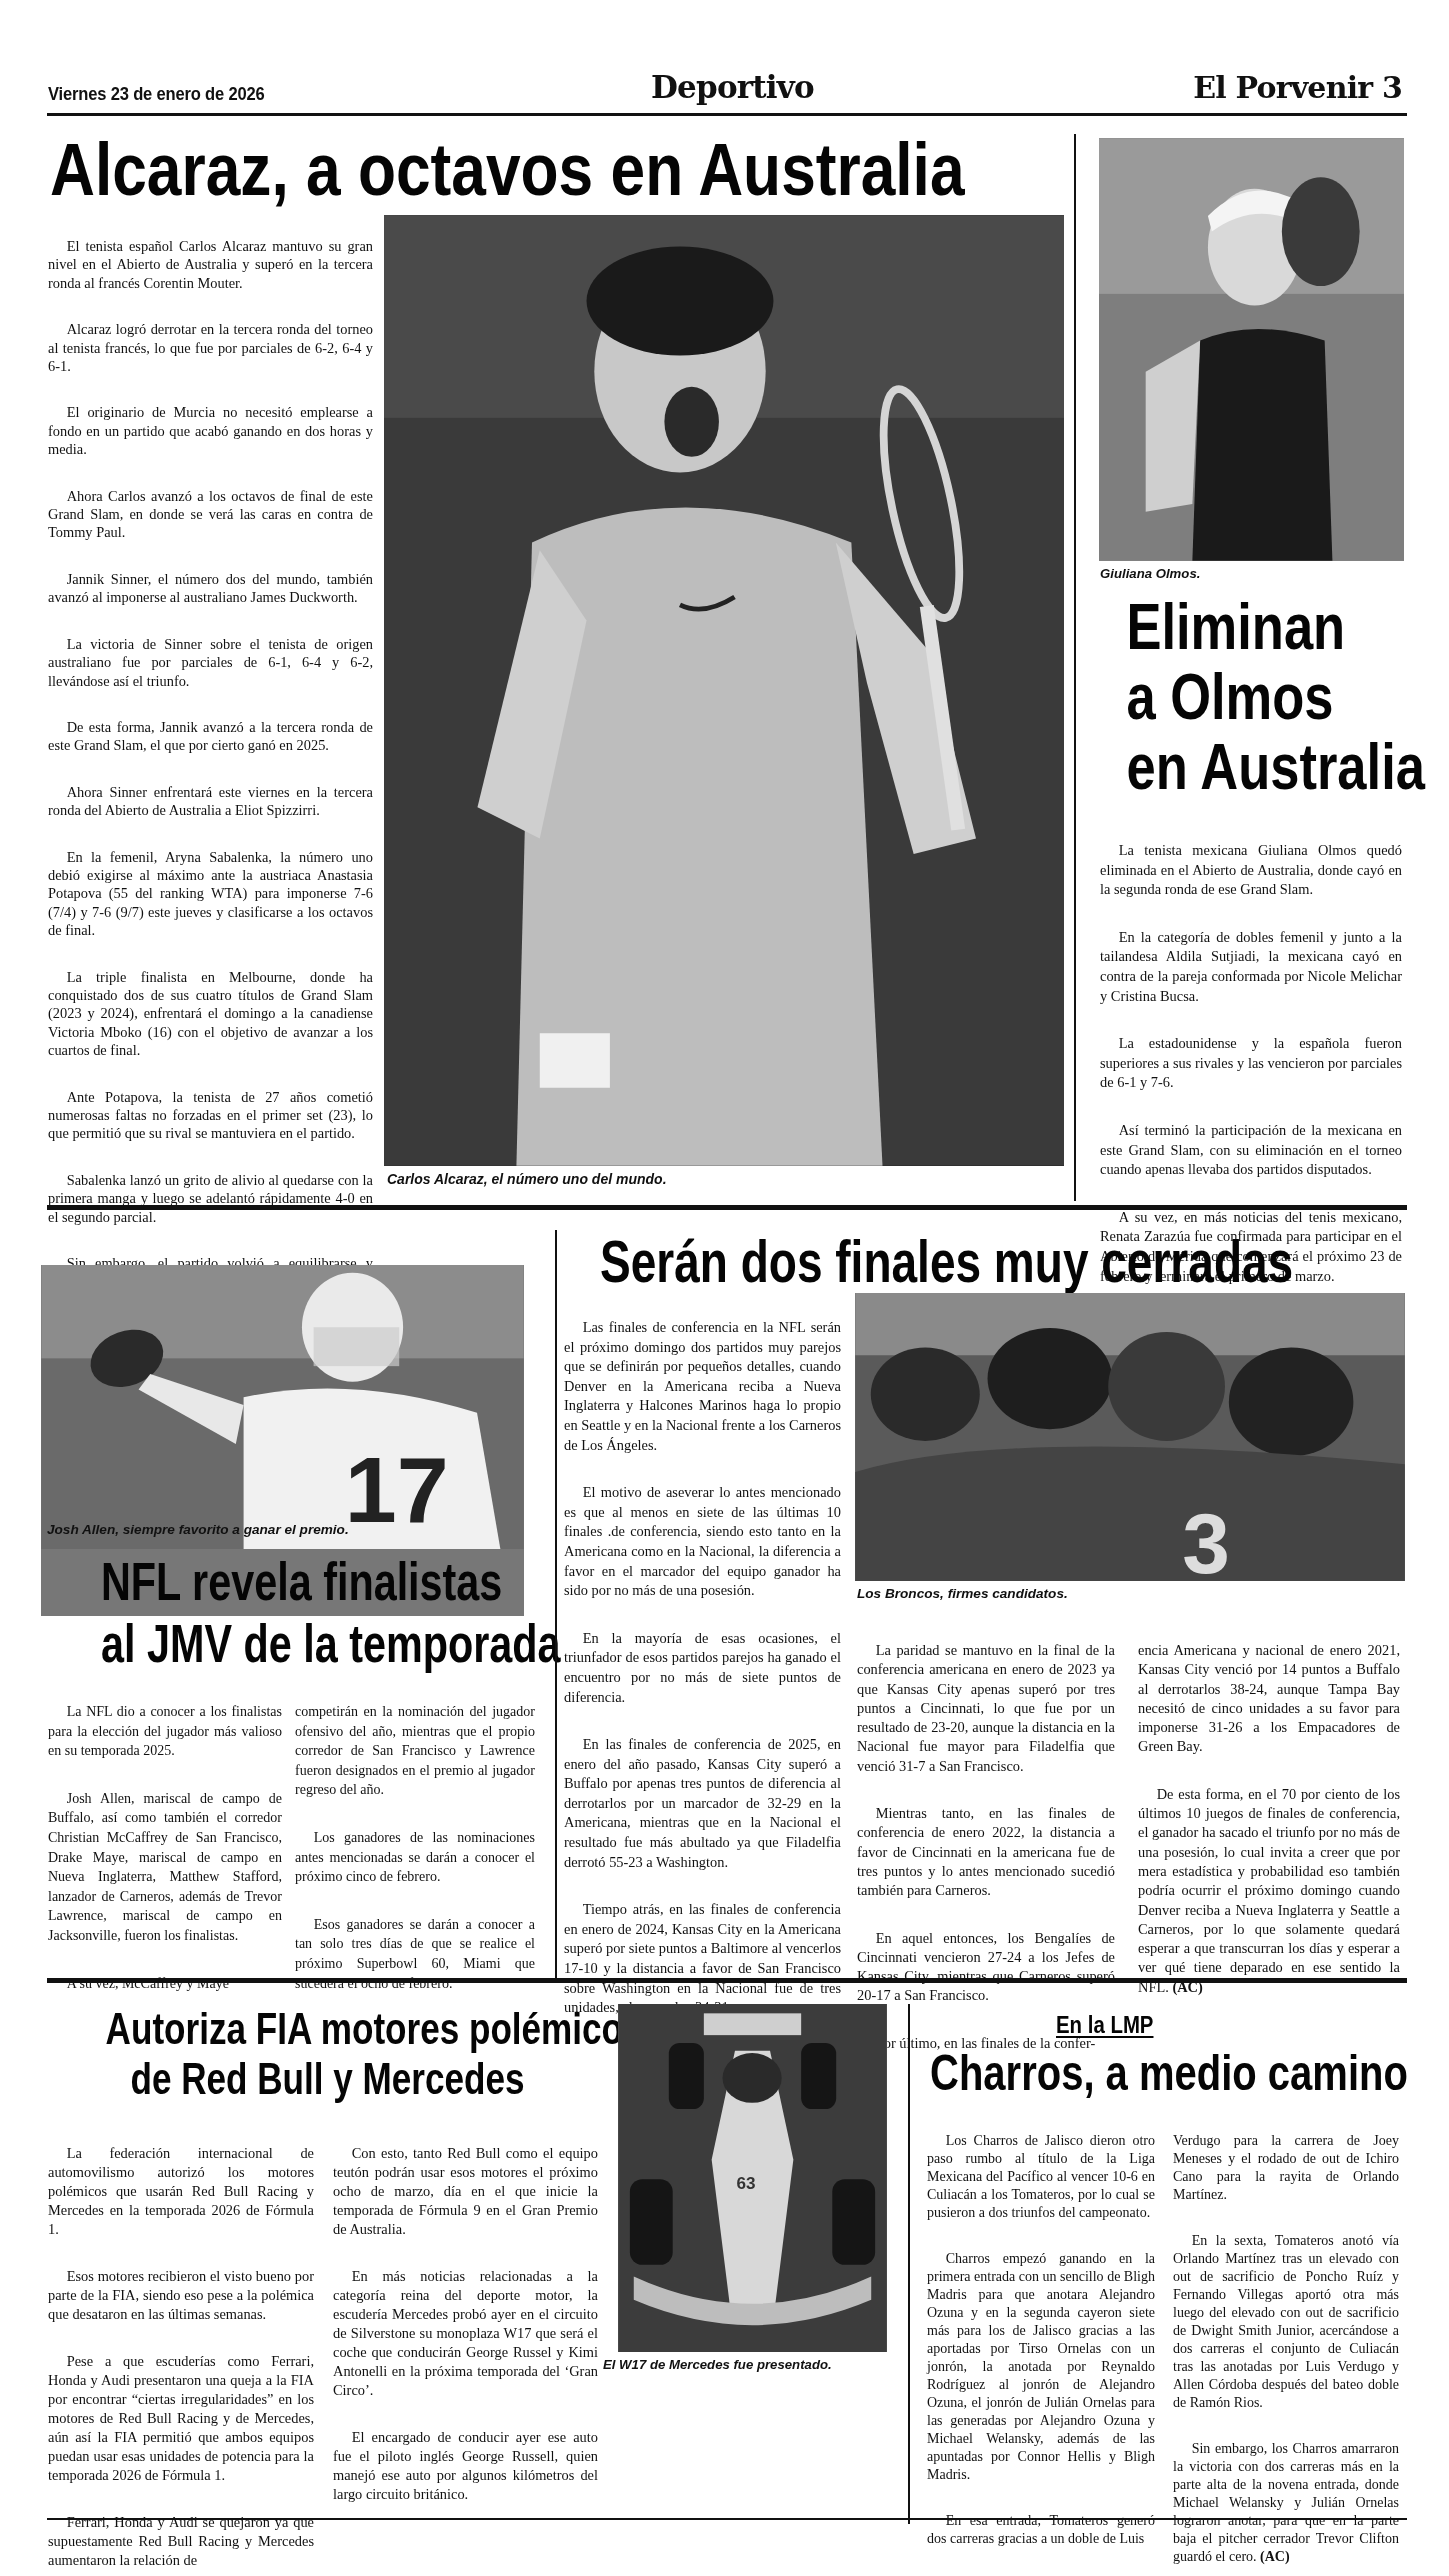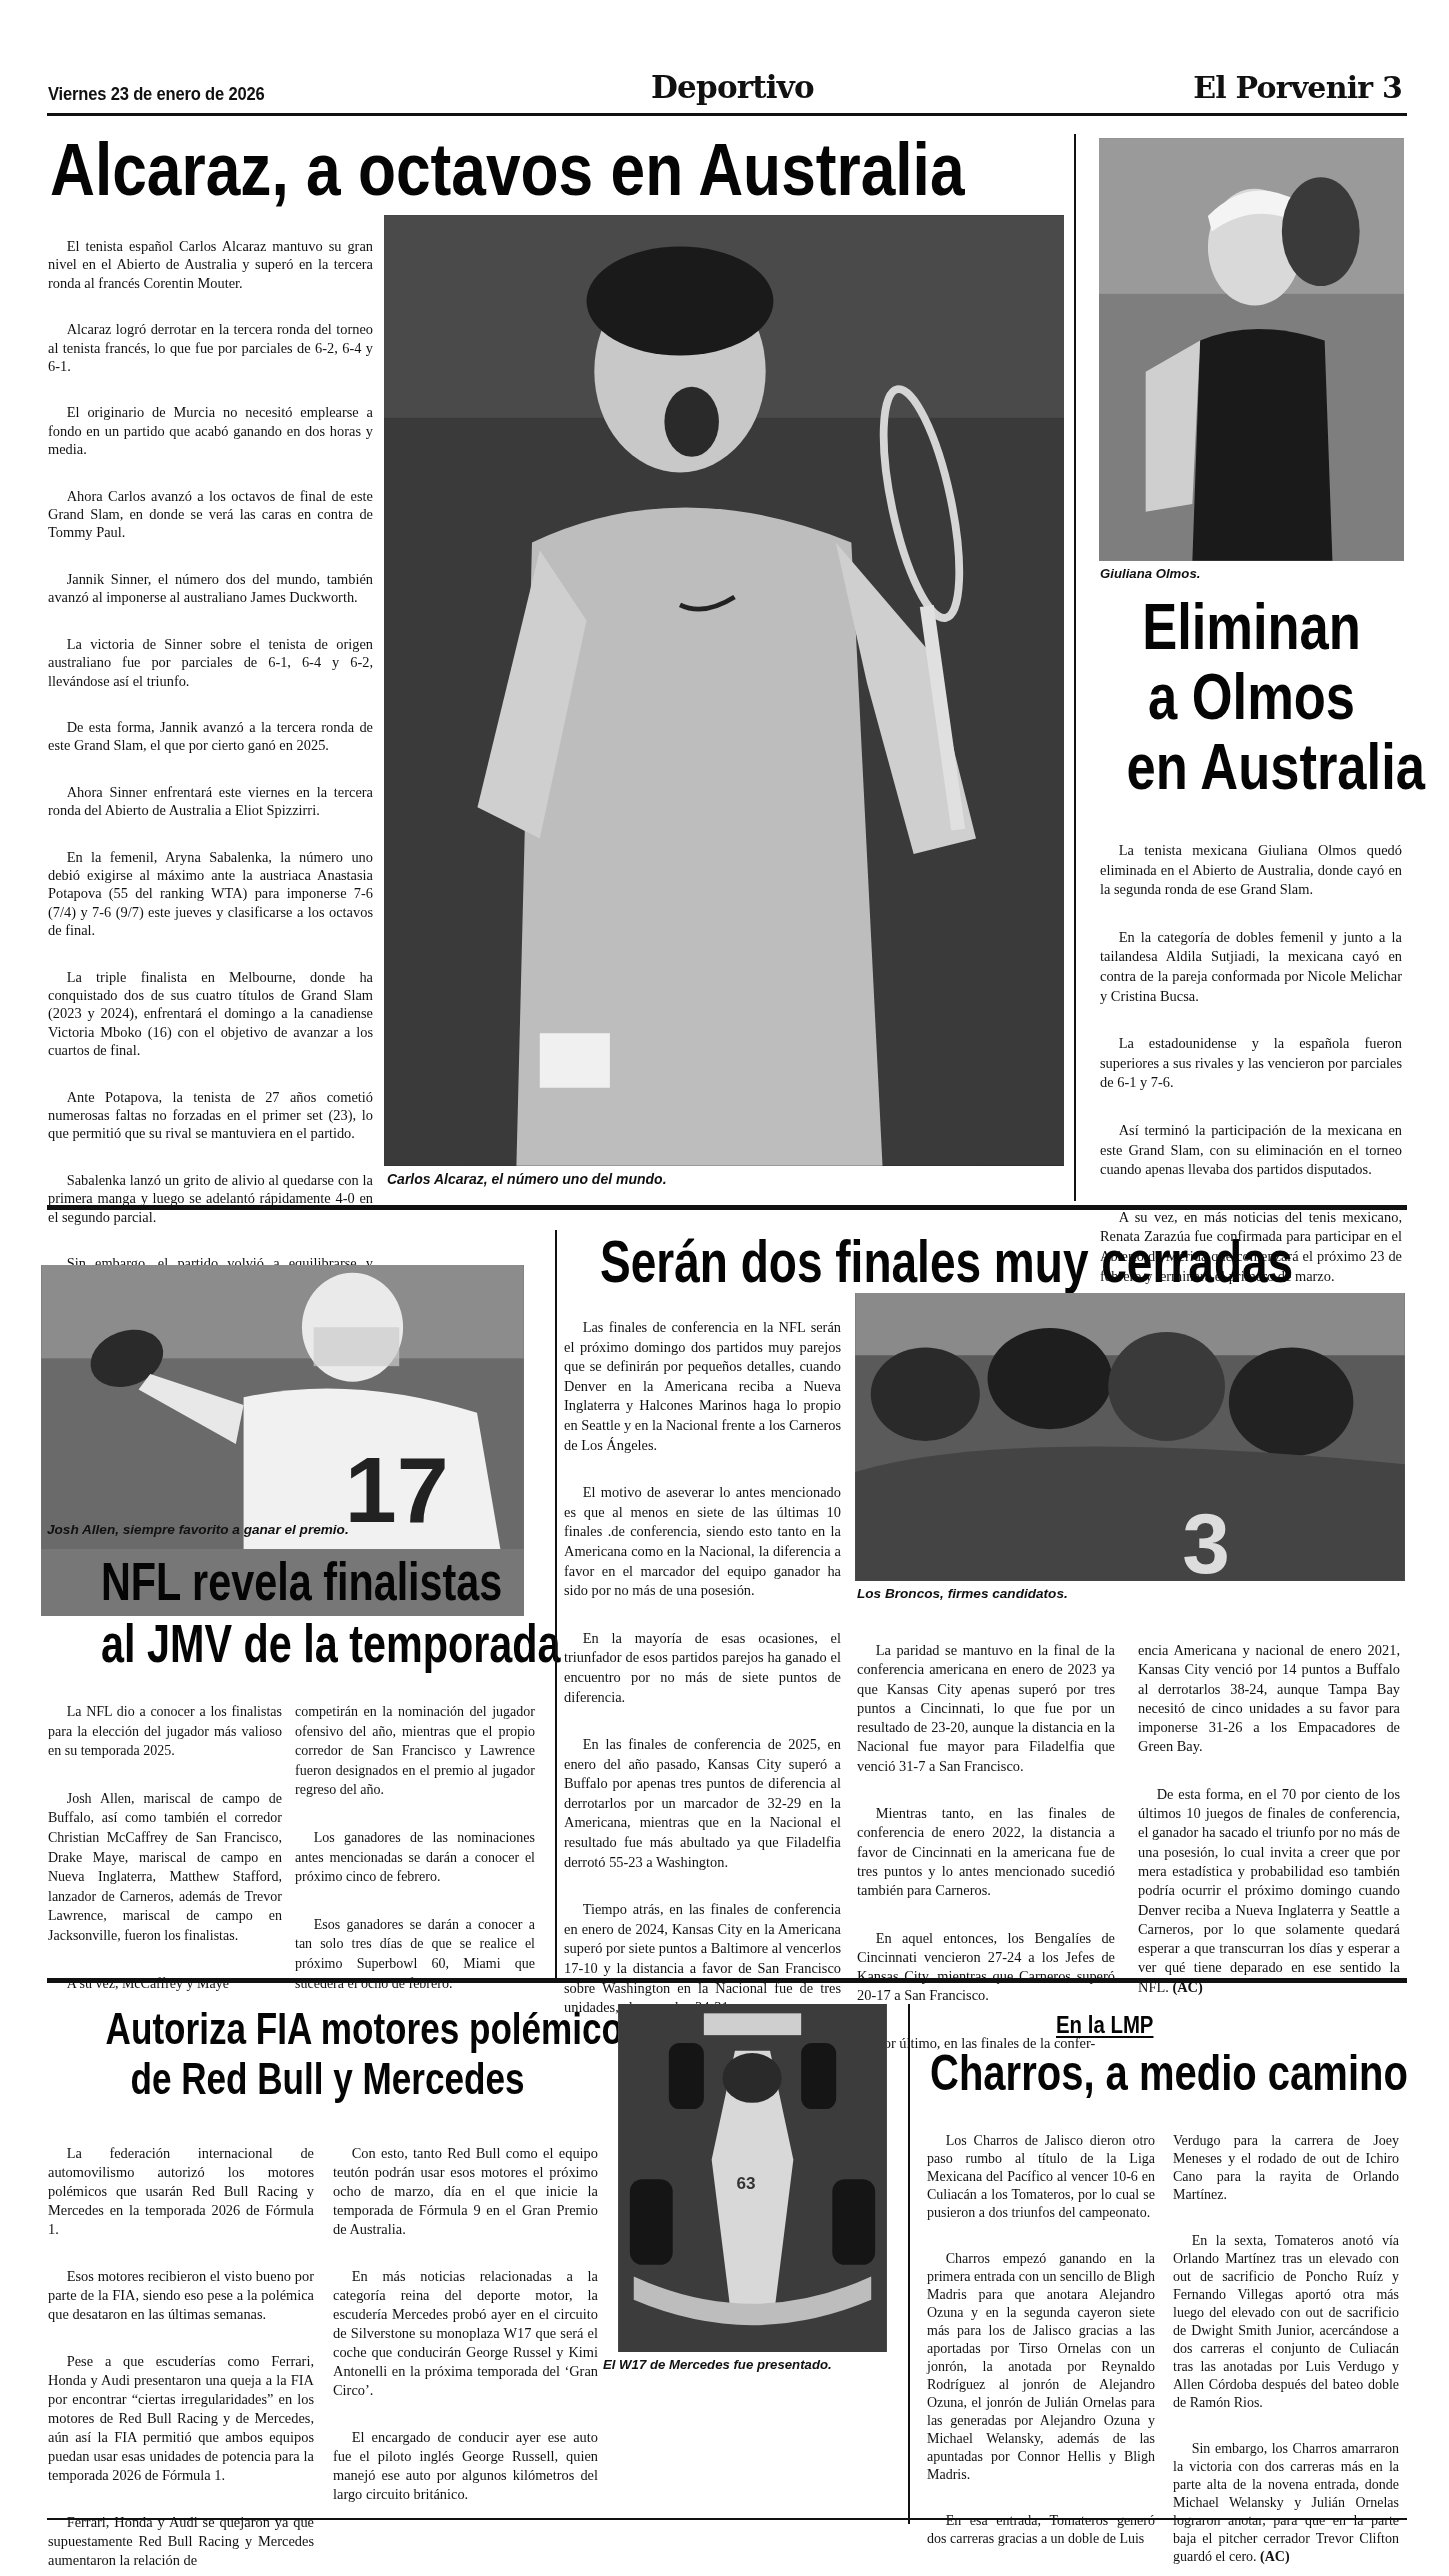--- a/index.html
+++ b/index.html
@@ -78,21 +78,21 @@
     <rect width="392" height="200" fill="#9a9a9a"></rect>
     <ellipse cx="200" cy="140" rx="60" ry="75" fill="#d9d9d9"></ellipse>
     <path d="M140 100 Q200 40 270 90 L260 110 Q200 80 145 120 Z" fill="#f4f4f4"></path>
     <ellipse cx="285" cy="120" rx="50" ry="70" fill="#3a3a3a"></ellipse>
     <path d="M130 260 Q200 230 290 260 L300 543 L120 543 Z" fill="#1a1a1a"></path>
     <path d="M60 300 L130 260 L120 470 L60 480 Z" fill="#cfcfcf"></path>
   </svg>
 </div>
 <div class="abs caption" style="left:1100px; top:566px; font-size:13.2px;">Giuliana Olmos.</div>
 
-<div class="abs headline" style="left:1099px; top:592px; width:305px; text-align:center; font-size:64px; line-height:70px;">
+<div class="abs headline" style="left:1099px; top:592px; width:305px; text-align:left; font-size:64px; line-height:70px;">
   <div style="transform:scaleX(0.82);">Eliminan</div>
   <div style="transform:scaleX(0.82);">a Olmos</div>
   <div style="transform:scaleX(0.82);">en Australia</div>
 </div>
 
 <div class="abs col" style="left:1100px; top:813px; width:302px; font-size:14.4px; line-height:19.6px;">
   <p>La tenista mexicana Giuliana Olmos quedó eliminada en el Abierto de Australia, donde cayó en la segunda ronda de ese Grand Slam.</p>
   <p>En la categoría de dobles femenil y junto a la tailandesa Aldila Sutjiadi, la mexicana cayó en contra de la pareja conformada por Nicole Melichar y Cristina Bucsa.</p>
   <p>La estadounidense y la española fueron superiores a sus rivales y las vencieron por parciales de 6-1 y 7-6.</p>
   <p>Así terminó la participación de la mexicana en este Grand Slam, con su eliminación en el torneo cuando apenas llevaba dos partidos disputados.</p>

